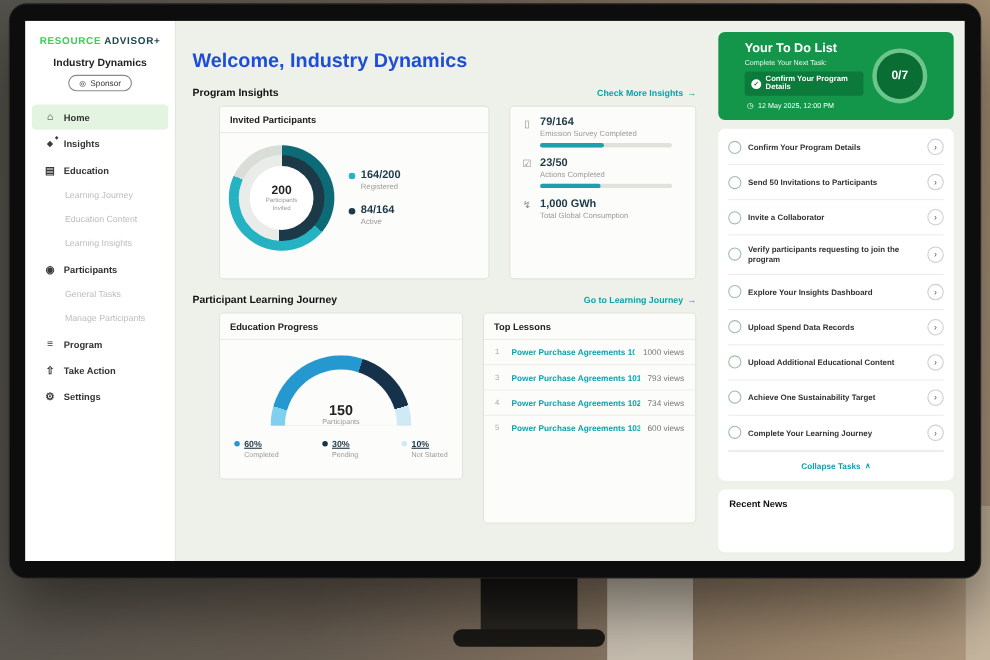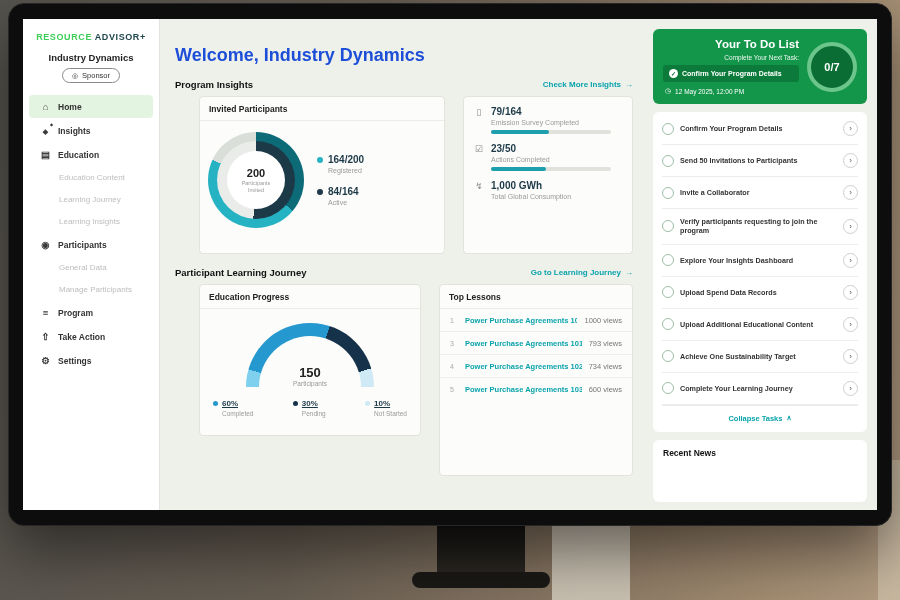--- a/index.html
+++ b/index.html
@@ -85,21 +85,21 @@
   .gl-label{font-size:6.5px;color:#9a9a9a;margin:2px 0 0 9px;}
 
   .cardD{flex:1;height:192px;}
   .lesson-row{display:flex;align-items:center;gap:7px;padding:0 10px;height:22px;border-bottom:1px solid #efefe9;cursor:pointer;}
   .lesson-rank{font-size:7px;color:#aaa;width:8px;min-width:8px;}
   .lesson-title{flex:1;font-size:7.5px;font-weight:bold;color:#0aa3ac;white-space:nowrap;overflow:hidden;}
   .lesson-views{font-size:7.5px;color:#777;}
 
   
   .todo-col{width:232px;min-width:232px;padding:10px 10px 0 8px;box-sizing:border-box;display:flex;flex-direction:column;}
-  .todo-green{background:#13964a;border-radius:6px;padding:9px 10px;display:flex;gap:8px;color:#fff;text-align:right;}
+  .todo-green{background:#13964a;border-radius:6px;padding:9px 24px;display:flex;gap:8px;color:#fff;}
   .todo-left{flex:1;min-width:0;}
   .todo-title{font-size:11.5px;font-weight:bold;}
   .todo-sub{font-size:6.5px;margin-top:4px;opacity:.92;}
   .todo-next{display:flex;align-items:center;gap:4px;background:#0c7a3a;border-radius:3px;padding:4px 6px;margin-top:4px;
     font-size:7px;font-weight:bold;cursor:pointer;}
   .next-check{width:9px;height:9px;min-width:9px;border-radius:50%;background:#fff;color:#0c7a3a;font-size:6px;
     display:flex;align-items:center;justify-content:center;}
   .todo-time{display:flex;align-items:center;gap:4px;font-size:6.5px;margin-top:5px;padding-left:2px;}
   .clock{font-size:7px;}
   .todo-progress{width:50px;height:50px;min-width:50px;border-radius:50%;background:#0a6e34;border:4px solid #6cc68c;
@@ -147,34 +147,34 @@
           </div>
           <div class="nav-item">
             <span class="nav-icon icon-sparkle"><span style="font-size:7px;">◆</span></span>
             <span>Insights</span>
           </div>
           <div class="nav-item">
             <span class="nav-icon">▤</span>
             <span>Education</span>
           </div>
           <div class="nav-item sub">
+            <span>Learning Journey</span>
+          </div>
+          <div class="nav-item sub">
             <span>Education Content</span>
-          </div>
-          <div class="nav-item sub">
-            <span>Learning Journey</span>
           </div>
           <div class="nav-item sub">
             <span>Learning Insights</span>
           </div>
           <div class="nav-item">
             <span class="nav-icon">◉</span>
             <span>Participants</span>
           </div>
           <div class="nav-item sub">
-            <span>General Data</span>
+            <span>General Tasks</span>
           </div>
           <div class="nav-item sub">
             <span>Manage Participants</span>
           </div>
           <div class="nav-item">
             <span class="nav-icon">≡</span>
             <span>Program</span>
           </div>
           <div class="nav-item">
             <span class="nav-icon">⇧</span>

